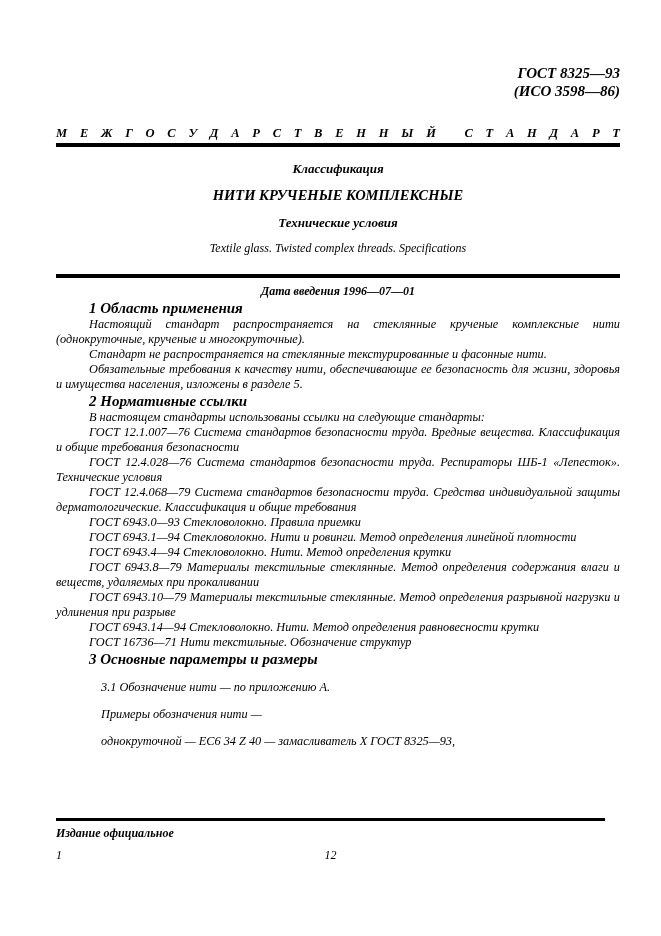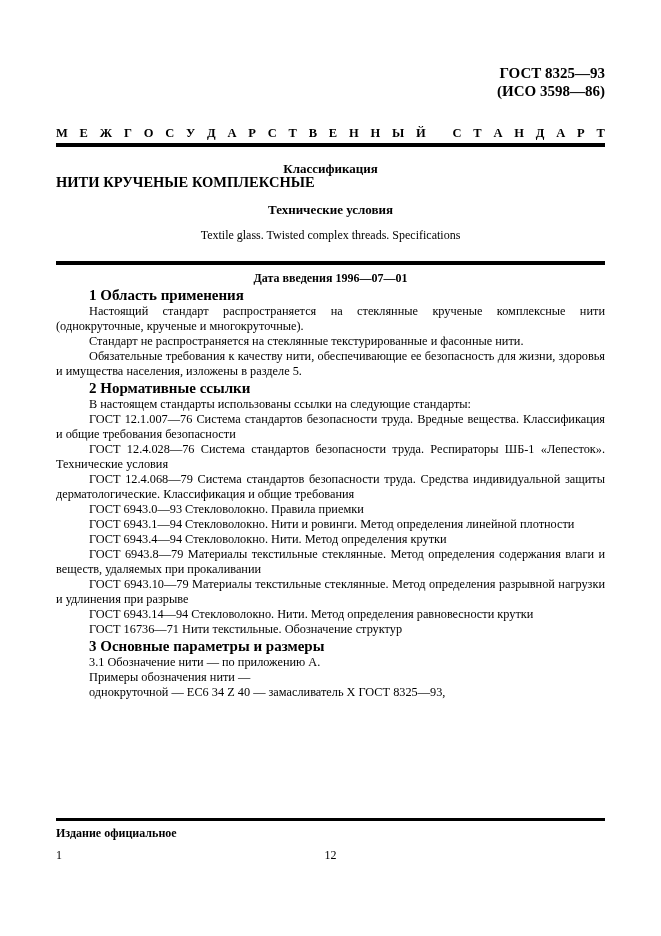--- a/index.html
+++ b/index.html
@@ -1,38 +1,38 @@
 <!DOCTYPE html>
 <html><head>
 <meta charset="utf-8">
 <style>
   html,body{margin:0;padding:0;}
   body{
     width:661px;height:936px;background:#ffffff;color:#000;
     font-family:"Liberation Serif","DejaVu Serif",serif;
     position:relative;overflow:hidden;
   }
-  .page{position:relative;width:661px;height:936px;box-sizing:border-box;padding:64px 56px 0 56px;}
+  .page{position:relative;width:661px;height:936px;box-sizing:border-box;padding:64px 41px 0 56px;font-style:italic;}
   .doc-num{font-weight:bold;font-size:15px;line-height:18px;text-align:right;}
   .banner{display:flex;justify-content:space-between;font-weight:bold;font-size:12.5px;line-height:14px;margin-top:26px;}
   .rule-thick{height:4px;background:#000;margin-top:3px;}
   .rule-mid{height:4px;background:#000;margin-top:19px;}
   .t-subject{font-weight:bold;font-size:13px;text-align:center;margin-top:15px;line-height:13px;}
-  .t-main{font-weight:bold;font-size:14.5px;line-height:15px;}
+  .t-main{font-weight:bold;font-size:14.5px;text-align:center;margin-top:13px;line-height:15px;}
   .t-sub{font-weight:bold;font-size:13px;text-align:center;margin-top:13px;line-height:13px;}
   .t-en{font-size:12px;text-align:center;margin-top:13px;line-height:13px;}
   .date{font-weight:bold;font-size:12px;text-align:center;margin-top:6px;line-height:15px;}
   h2.sec{font-weight:bold;font-size:15px;line-height:18px;margin:0;padding-left:33px;}
   .h1{margin-top:20px;}
   .h2{margin-top:12px;}
   .h3{margin-top:14px;}
   p.body{font-size:12.3px;line-height:15px;text-align:justify;text-indent:33px;margin:0;}
   .gap-top{margin-top:12px;}
   .gap-small{margin-top:10px;}
-  p.plain{font-size:12.3px;line-height:15px;text-indent:33px;margin:0;}
+  p.plain{font-size:12.3px;line-height:15px;text-indent:33px;margin:12px;}
   .footer{position:absolute;top:818px;left:56px;right:56px;}
   .footer-rule{height:3px;background:#000;}
   .official{font-weight:bold;font-size:12px;line-height:14px;margin-top:5px;}
   .pagenums{position:relative;margin-top:8px;font-size:12px;line-height:14px;}
   .pn-left{position:absolute;left:0;top:0;}
   .pn-center{text-align:center;}
 </style>
 </head>
 <body>
 

